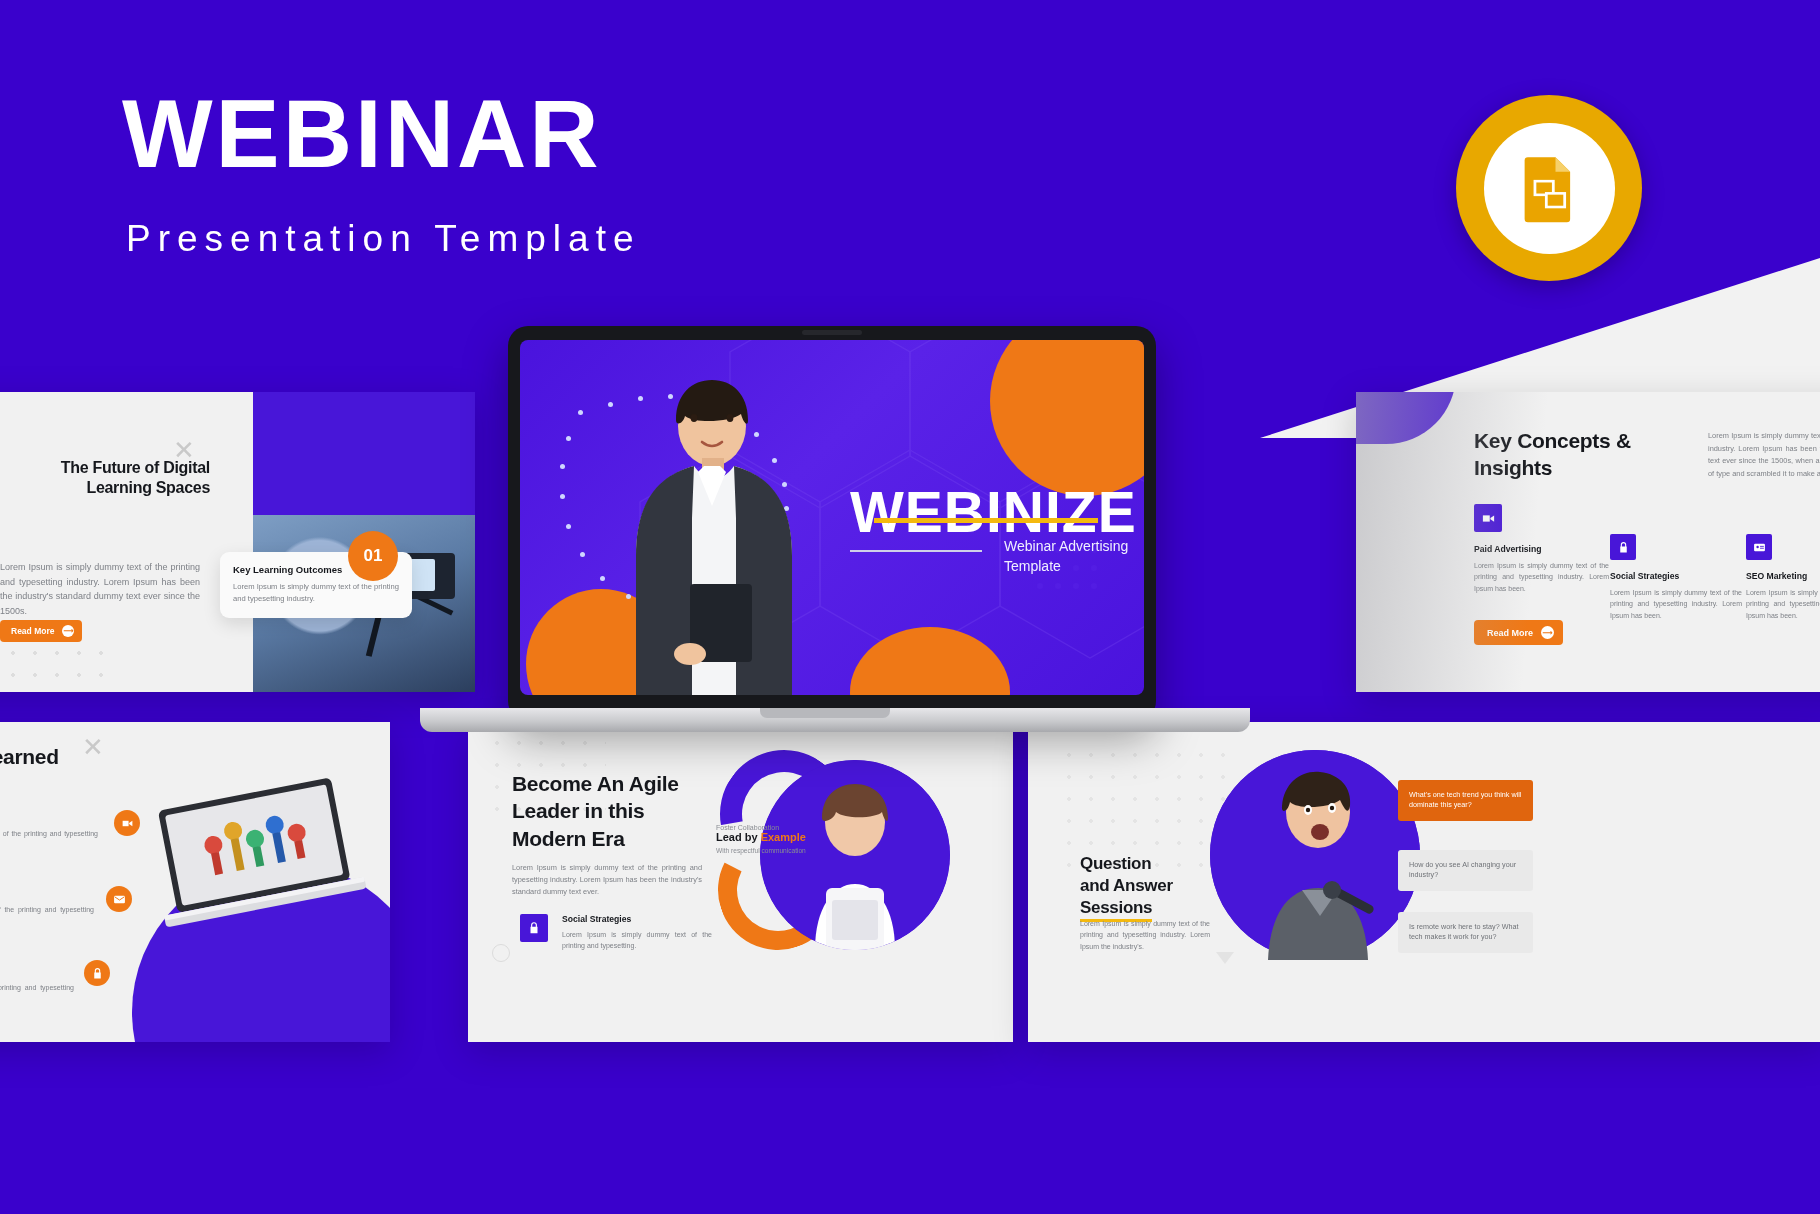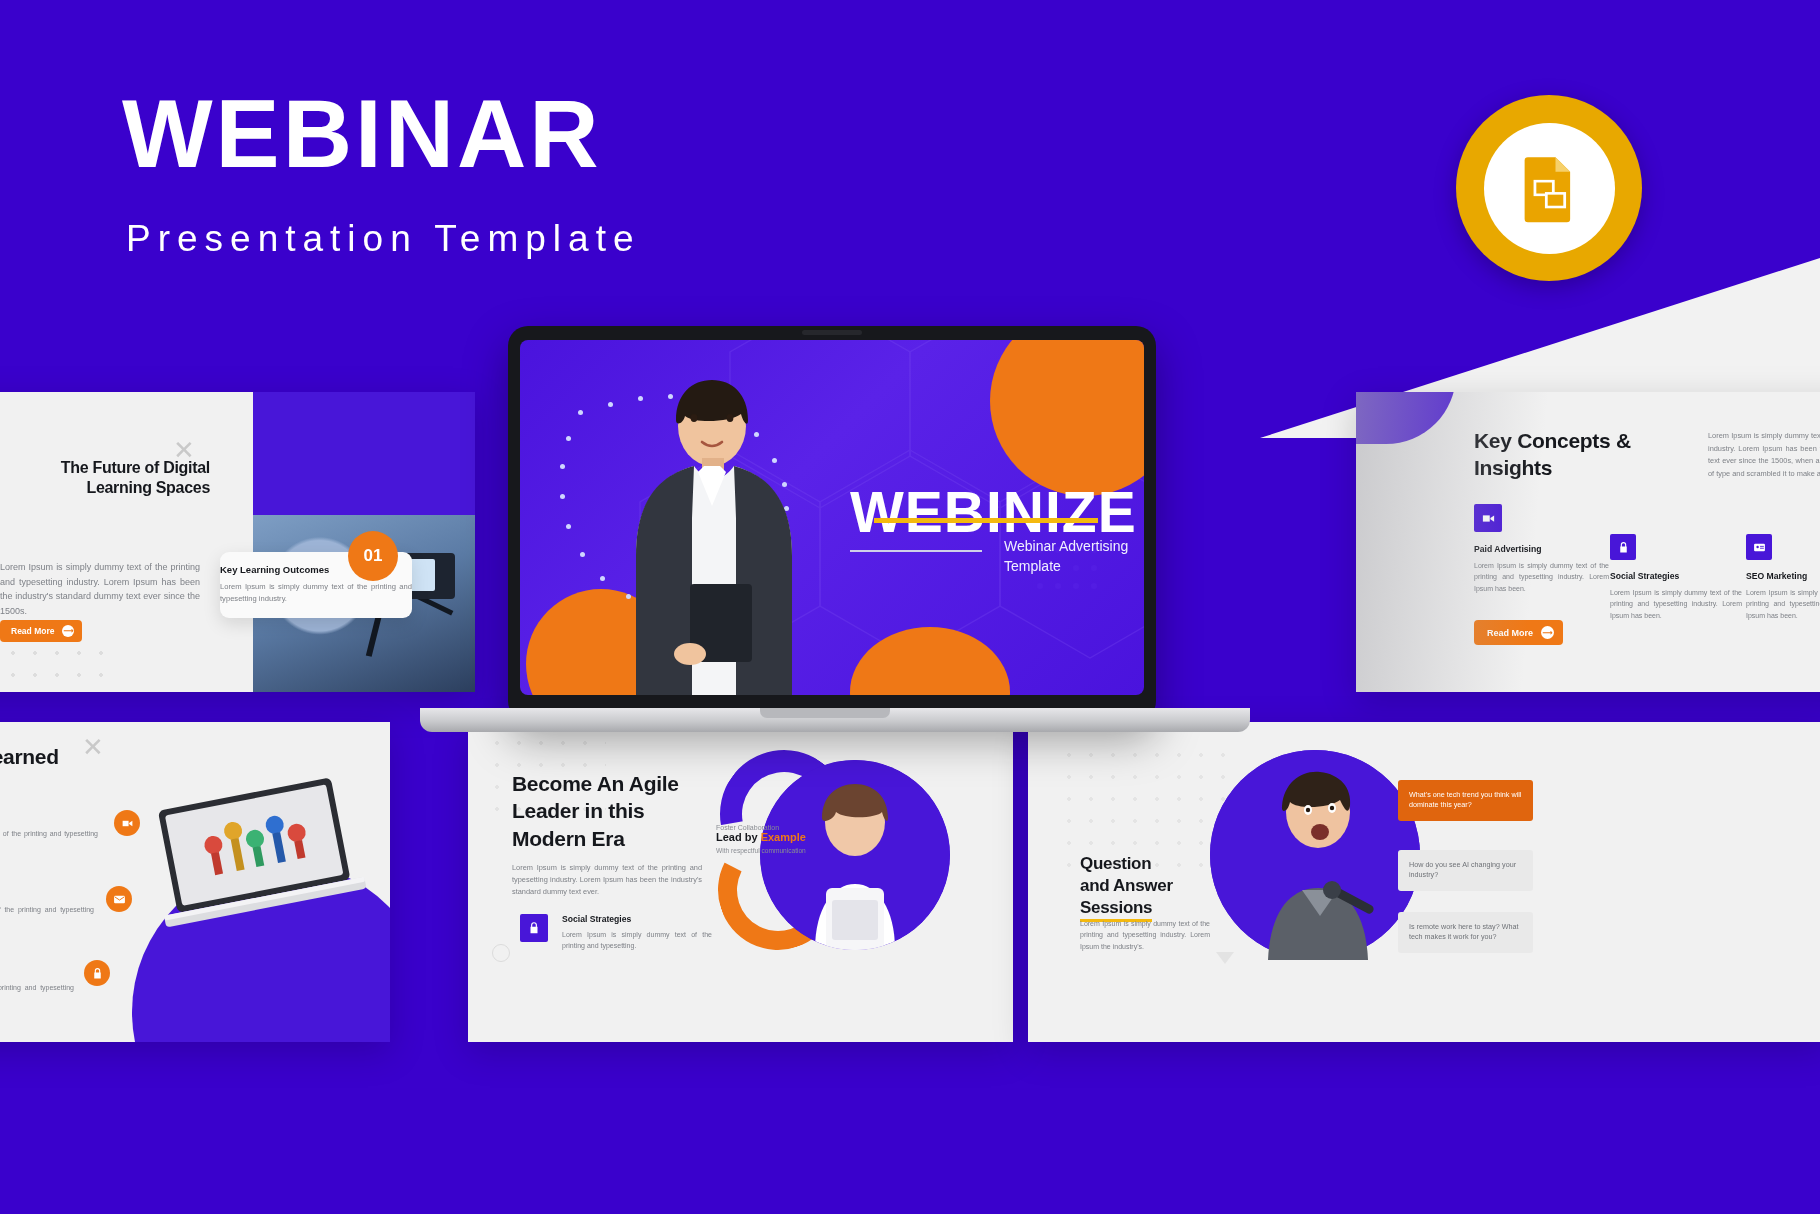--- a/index.html
+++ b/index.html
@@ -98,21 +98,21 @@
       linear-gradient(160deg,#7e9ec4 0%, #5b7ba5 45%, #2c3f5e 100%);
     filter: blur(.3px);
   }
   #s1-photo .cam { position: absolute; left: 128px; top: 38px; width: 74px; height: 46px; background: #1d2430; border-radius: 4px; }
   #s1-photo .camlens { position: absolute; left: 136px; top: 44px; width: 46px; height: 32px; background: #cfe3f5; border-radius: 2px; }
   #s1-photo .camarm { position: absolute; left: 120px; top: 82px; width: 6px; height: 60px; background: #121821; transform: rotate(14deg); }
   #s1-photo .camarm2 { position: absolute; left: 148px; top: 84px; width: 54px; height: 5px; background: #121821; transform: rotate(26deg); }
 
   #s1-card {
     position: absolute; left: 290px; top: 160px; width: 192px; height: 66px;
-    background: #fafafa; border-radius: 9px; box-shadow: 0 6px 18px rgba(0,0,0,.12); padding: 12px 0;
+    background: #fafafa; border-radius: 9px; box-shadow: 0 6px 18px rgba(0,0,0,.12); padding: 12px 13px;
   }
   #s1-badge {
     position: absolute; left: 418px; top: 139px; width: 50px; height: 50px;
     border-radius: 50%; background: #ef7816; color: #fff;
     display: flex; align-items: center; justify-content: center;
     font-size: 17px; font-weight: 700;
   }
 
   
   #slide2 { left: 1356px; top: 392px; width: 540px; height: 300px; }

